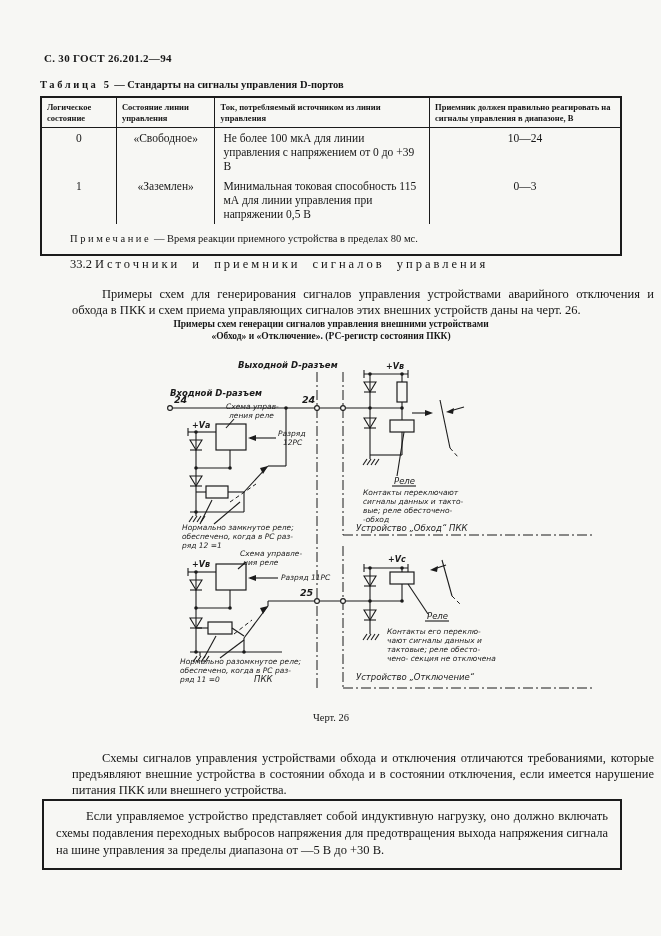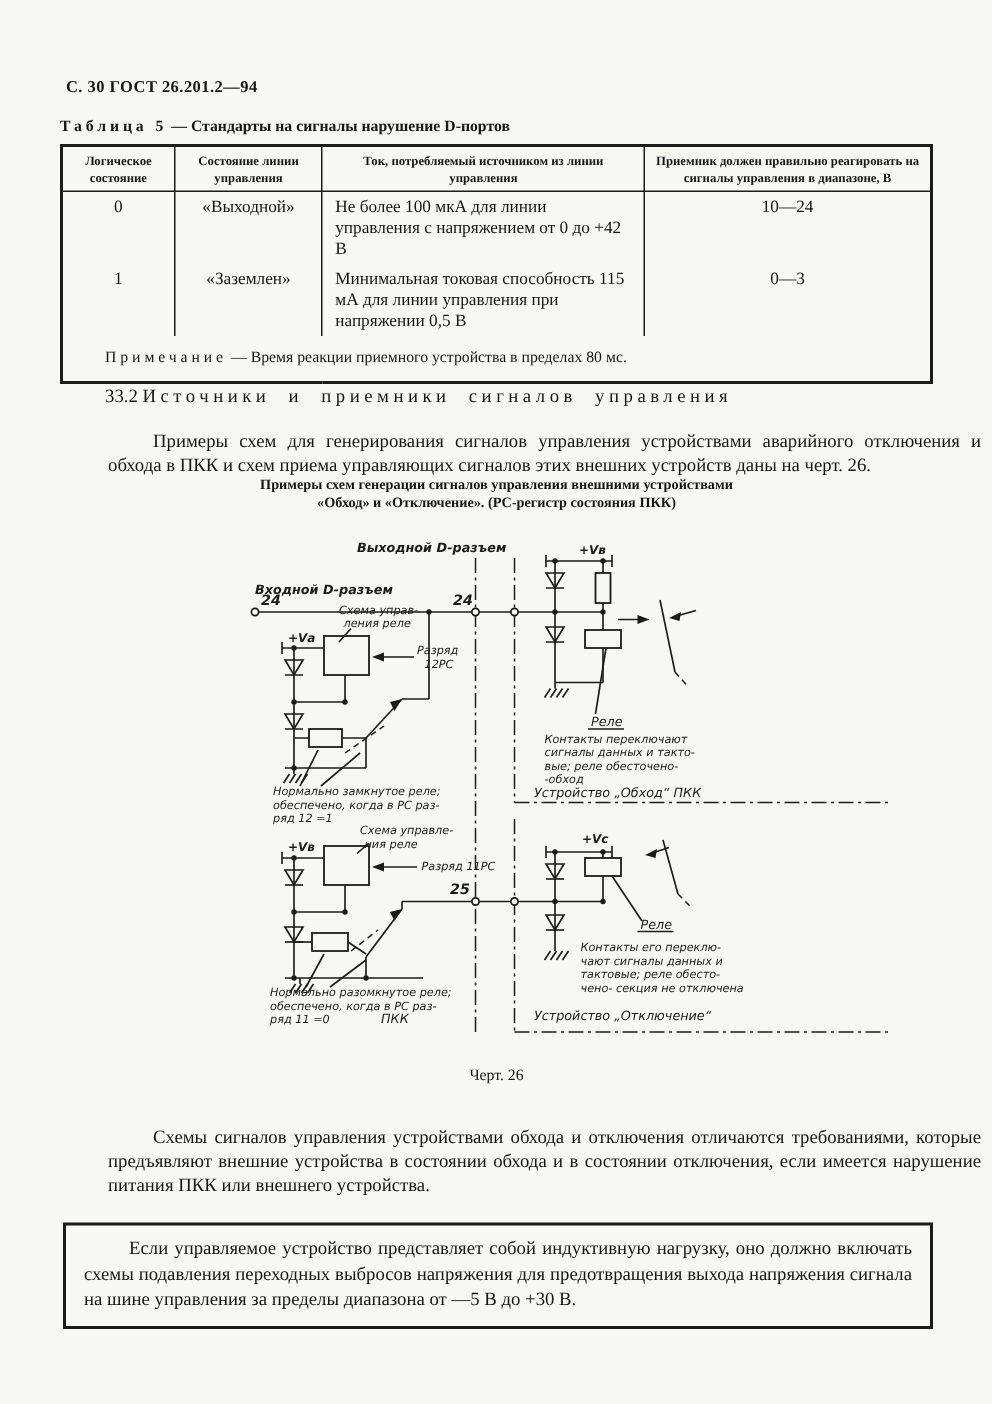--- a/index.html
+++ b/index.html
@@ -16,21 +16,21 @@
   .tbl-caption .spaced{letter-spacing:2.6px;}
   .tbl-caption b{font-weight:bold;}
 
   table.gost{
     position:absolute;left:40px;top:96px;width:582px;
     border-collapse:collapse;border:2px solid #1b1b1b;
     table-layout:fixed;
   }
   table.gost th{
     border:1px solid #1b1b1b;border-top:none;
-    font-size:8.5px;font-weight:bold;text-align:center;vertical-align:middle;
+    font-size:8.5px;font-weight:bold;text-align:left;vertical-align:middle;
     padding:4px 5px;line-height:1.25;
   }
   table.gost td{
     border-left:1px solid #1b1b1b;border-right:1px solid #1b1b1b;
     border-top:none;border-bottom:none;
     font-size:11.5px;vertical-align:top;padding:3px 8px;line-height:1.22;
   }
   table.gost td.c{text-align:center;}
   table.gost td.note-cell{border:none;font-size:10.5px;padding:9px 2px 8px 28px;}
   .note-label{letter-spacing:2.6px;}
@@ -59,53 +59,53 @@
   .box{fill:none;stroke:#1b1b1b;stroke-width:1.2;}
   .dlab{font:italic 7.5px "DejaVu Sans", sans-serif;fill:#1b1b1b;}
   .dlab2{font:italic 8.5px "DejaVu Sans", sans-serif;fill:#1b1b1b;}
   .dconn{font:italic bold 8.5px "DejaVu Sans", sans-serif;fill:#1b1b1b;}
   .dpin{font:italic bold 9.5px "DejaVu Sans", sans-serif;fill:#1b1b1b;}
   .dv{font:italic bold 8px "DejaVu Sans", sans-serif;fill:#1b1b1b;}
 
   .warning{
     position:absolute;left:42px;top:799px;width:552px;
     border:2px solid #1b1b1b;padding:7px 12px 9px 12px;
-    font-size:12.5px;line-height:1.36;text-align:justify;text-indent:30px;margin-top:16px;
+    font-size:12.5px;line-height:1.36;text-align:justify;text-indent:30px;
   }
 </style>
 </head>
 <body>
 
 <div class="page">
 
   <div class="doc-header">С. 30 ГОСТ 26.201.2—94</div>
 
   <div class="tbl-caption">
     <b><span class="spaced">Таблица 5</span>
-    <span>— Стандарты на сигналы нарушение D-портов</span></b>
+    <span>— Стандарты на сигналы управления D-портов</span></b>
   </div>
 
   <table class="gost">
     <colgroup>
         <col style="width:13%">
         <col style="width:17%">
         <col style="width:37%">
         <col style="width:33%">
       </colgroup>
     <tbody>
         <tr>
       <th>Логическое состояние</th>
       <th>Состояние линии управления</th>
       <th>Ток, потребляемый источником из линии управления</th>
       <th>Приемник должен правильно реагировать на сигналы управления в диапазоне, В</th>
     </tr>
     <tr>
       <td class="c">0</td>
-      <td class="c">«Выходной»</td>
-      <td>Не более 100 мкА для линии управления с напряжением от 0 до +42 В</td>
+      <td class="c">«Свободное»</td>
+      <td>Не более 100 мкА для линии управления с напряжением от 0 до +39 В</td>
       <td class="c">10—24</td>
     </tr>
     <tr>
       <td class="c">1</td>
       <td class="c">«Заземлен»</td>
       <td>Минимальная токовая способность 115 мА для линии управления при напряжении 0,5 В</td>
       <td class="c">0—3</td>
     </tr>
     <tr>
       <td class="note-cell" colspan="4">

